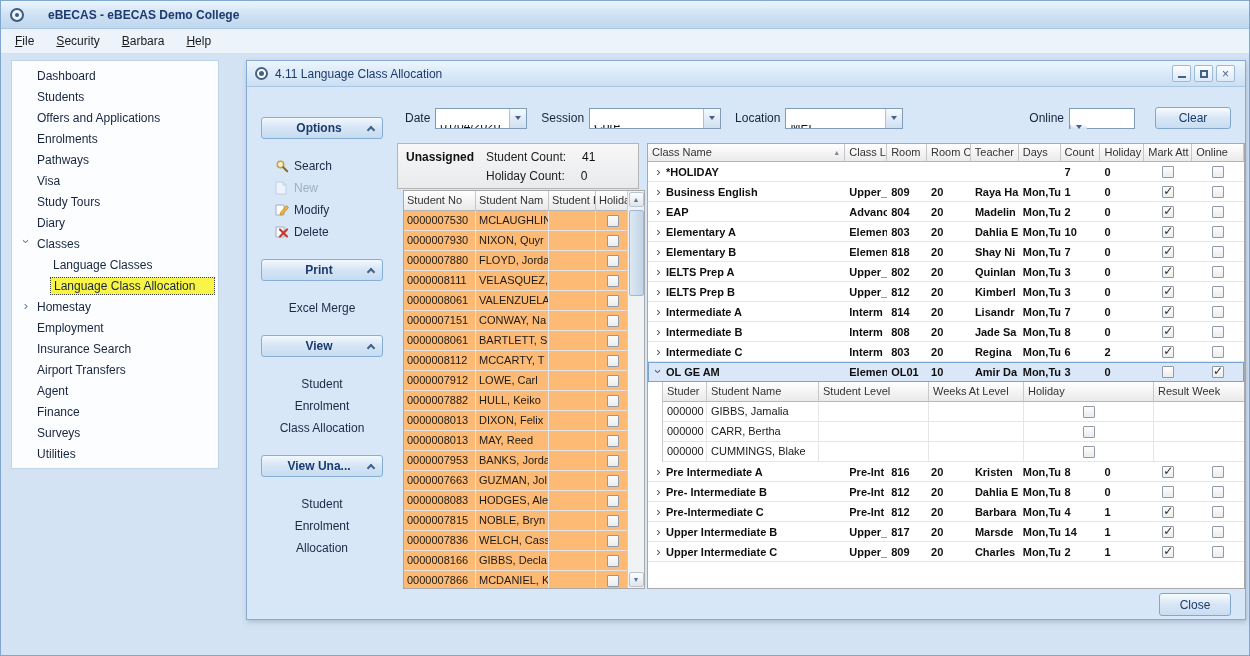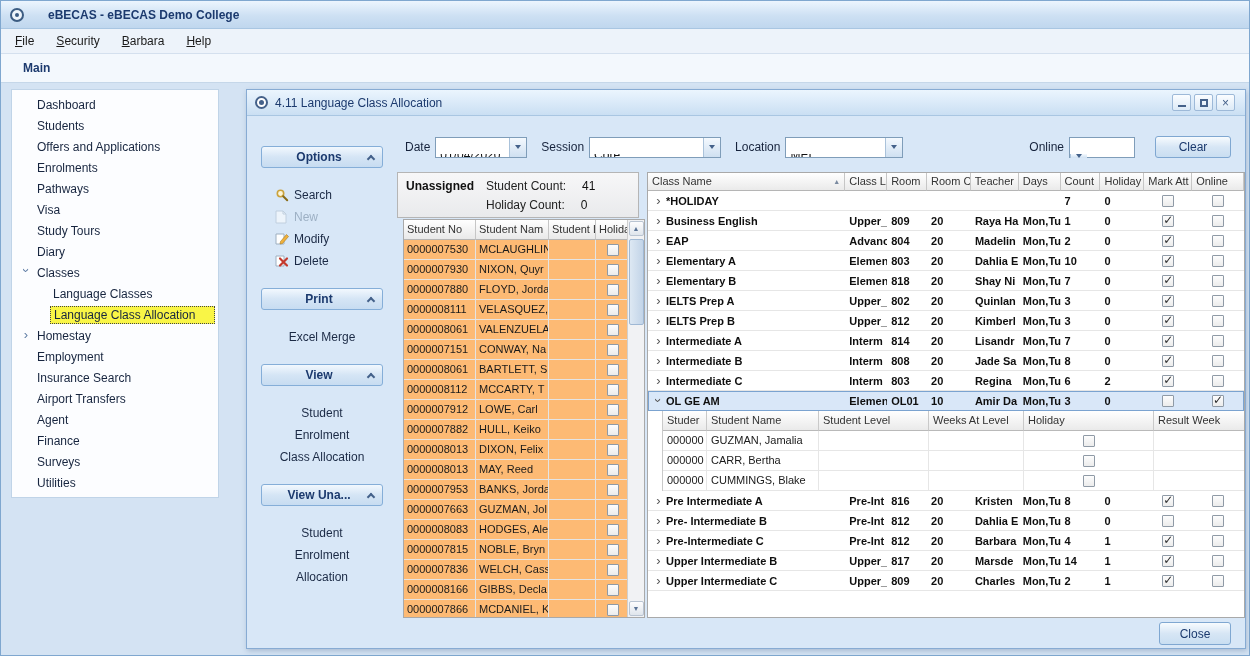--- a/index.html
+++ b/index.html
@@ -128,23 +128,20 @@
     <span class="app-title">eBECAS - eBECAS Demo College</span>
   </div>
 
   <div class="menubar">
       <span class="menu-item">File</span>
       <span class="menu-item">Security</span>
       <span class="menu-item">Barbara</span>
       <span class="menu-item">Help</span>
     </div>
 
-  <div class="main-strip">
-    <span>Main</span>
-  </div>
 
   <div class="workspace">
     <div class="sidebar">
         <div class="tree-item">
           <span class="tree-region"><span class="tree-label">Dashboard</span></span>
         </div>
         <div class="tree-item">
           <span class="tree-region"><span class="tree-label">Students</span></span>
         </div>
         <div class="tree-item">
@@ -750,21 +747,21 @@
               <div class="subheader">
                 <div class="shc s0">Studer</div>
                 <div class="shc s1">Student Name</div>
                 <div class="shc s2">Student Level</div>
                 <div class="shc s3">Weeks At Level</div>
                 <div class="shc s4">Holiday</div>
                 <div class="shc s5">Result Week</div>
               </div>
               <div class="subrow">
                 <div class="scell s0">000000</div>
-                <div class="scell s1">GUZMAN, Jamalia</div>
+                <div class="scell s1">GIBBS, Jamalia</div>
                 <div class="scell s2"></div>
                 <div class="scell s3"></div>
                 <div class="scell s4 center">
                   <span class="cb"></span>
                 </div>
                 <div class="scell s5"></div>
               </div>
               <div class="subrow">
                 <div class="scell s0">000000</div>
                 <div class="scell s1">CARR, Bertha</div>

